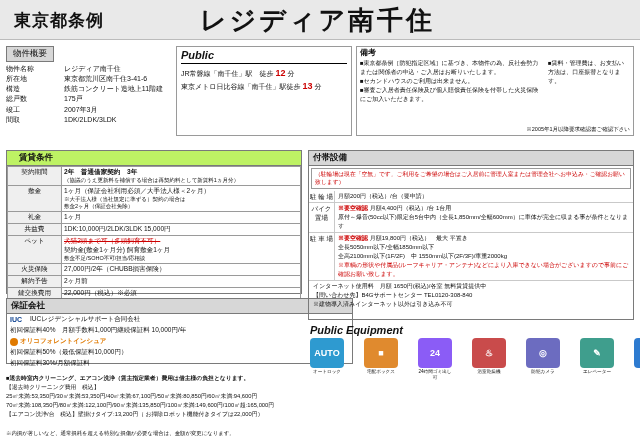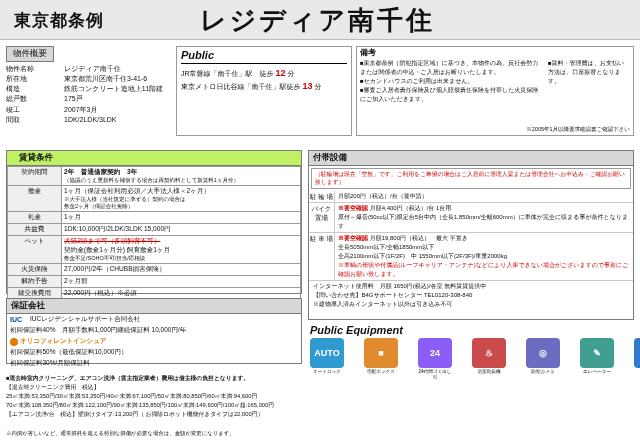--- a/index.html
+++ b/index.html
@@ -66,21 +66,21 @@
   
   .summary { position:absolute; left:6px; top:46px; width:164px; }
   .summary .hd { display:inline-block; background:#d7d7d7; border:1px solid #7a7a7a; font-weight:normal; font-size:8.5px; padding:1px 6px; }
   .summary .rows { margin-top:2px; font-size:7px; line-height:1.55; }
 
   
   .rent { position:absolute; left:6px; top:150px; width:296px; height:144px; border:1px solid #7a7a7a; }
   .rent .hd { background:#bef264; border-bottom:1px solid #7a7a7a; font-weight:bold; font-size:8.5px; padding:1px 12px; }
 
   
-  .guarantee { position:absolute; left:6px; top:298px; width:296px; height:66px; border:1px solid #7a7a7a; }
+  .guarantee { position:absolute; left:6px; top:298px; width:347px; height:66px; border:1px solid #7a7a7a; }
   .guarantee .hd { background:#d7d7d7; border-bottom:1px solid #7a7a7a; font-weight:bold; font-size:8.5px; padding:1px 4px; }
   .guar-row { display:flex; align-items:center; padding:1px 3px; font-size:6.5px; }
   .logo-iuc { font-weight:bold; color:#0a3f8f; font-size:7px; }
   .logo-orico { display:flex; align-items:center; gap:2px; }
   .orico-dot { width:8px; height:8px; border-radius:50%; background:#e07a00; display:inline-block; }
 
   
   .equip { position:absolute; left:308px; top:150px; width:326px; height:170px; border:1px solid #7a7a7a; }
   .equip .hd { background:#d7d7d7; border-bottom:1px solid #7a7a7a; font-weight:bold; font-size:8.5px; padding:1px 4px; }
   .equip .row { display:flex; border-bottom:1px solid #c9c9c9; }

